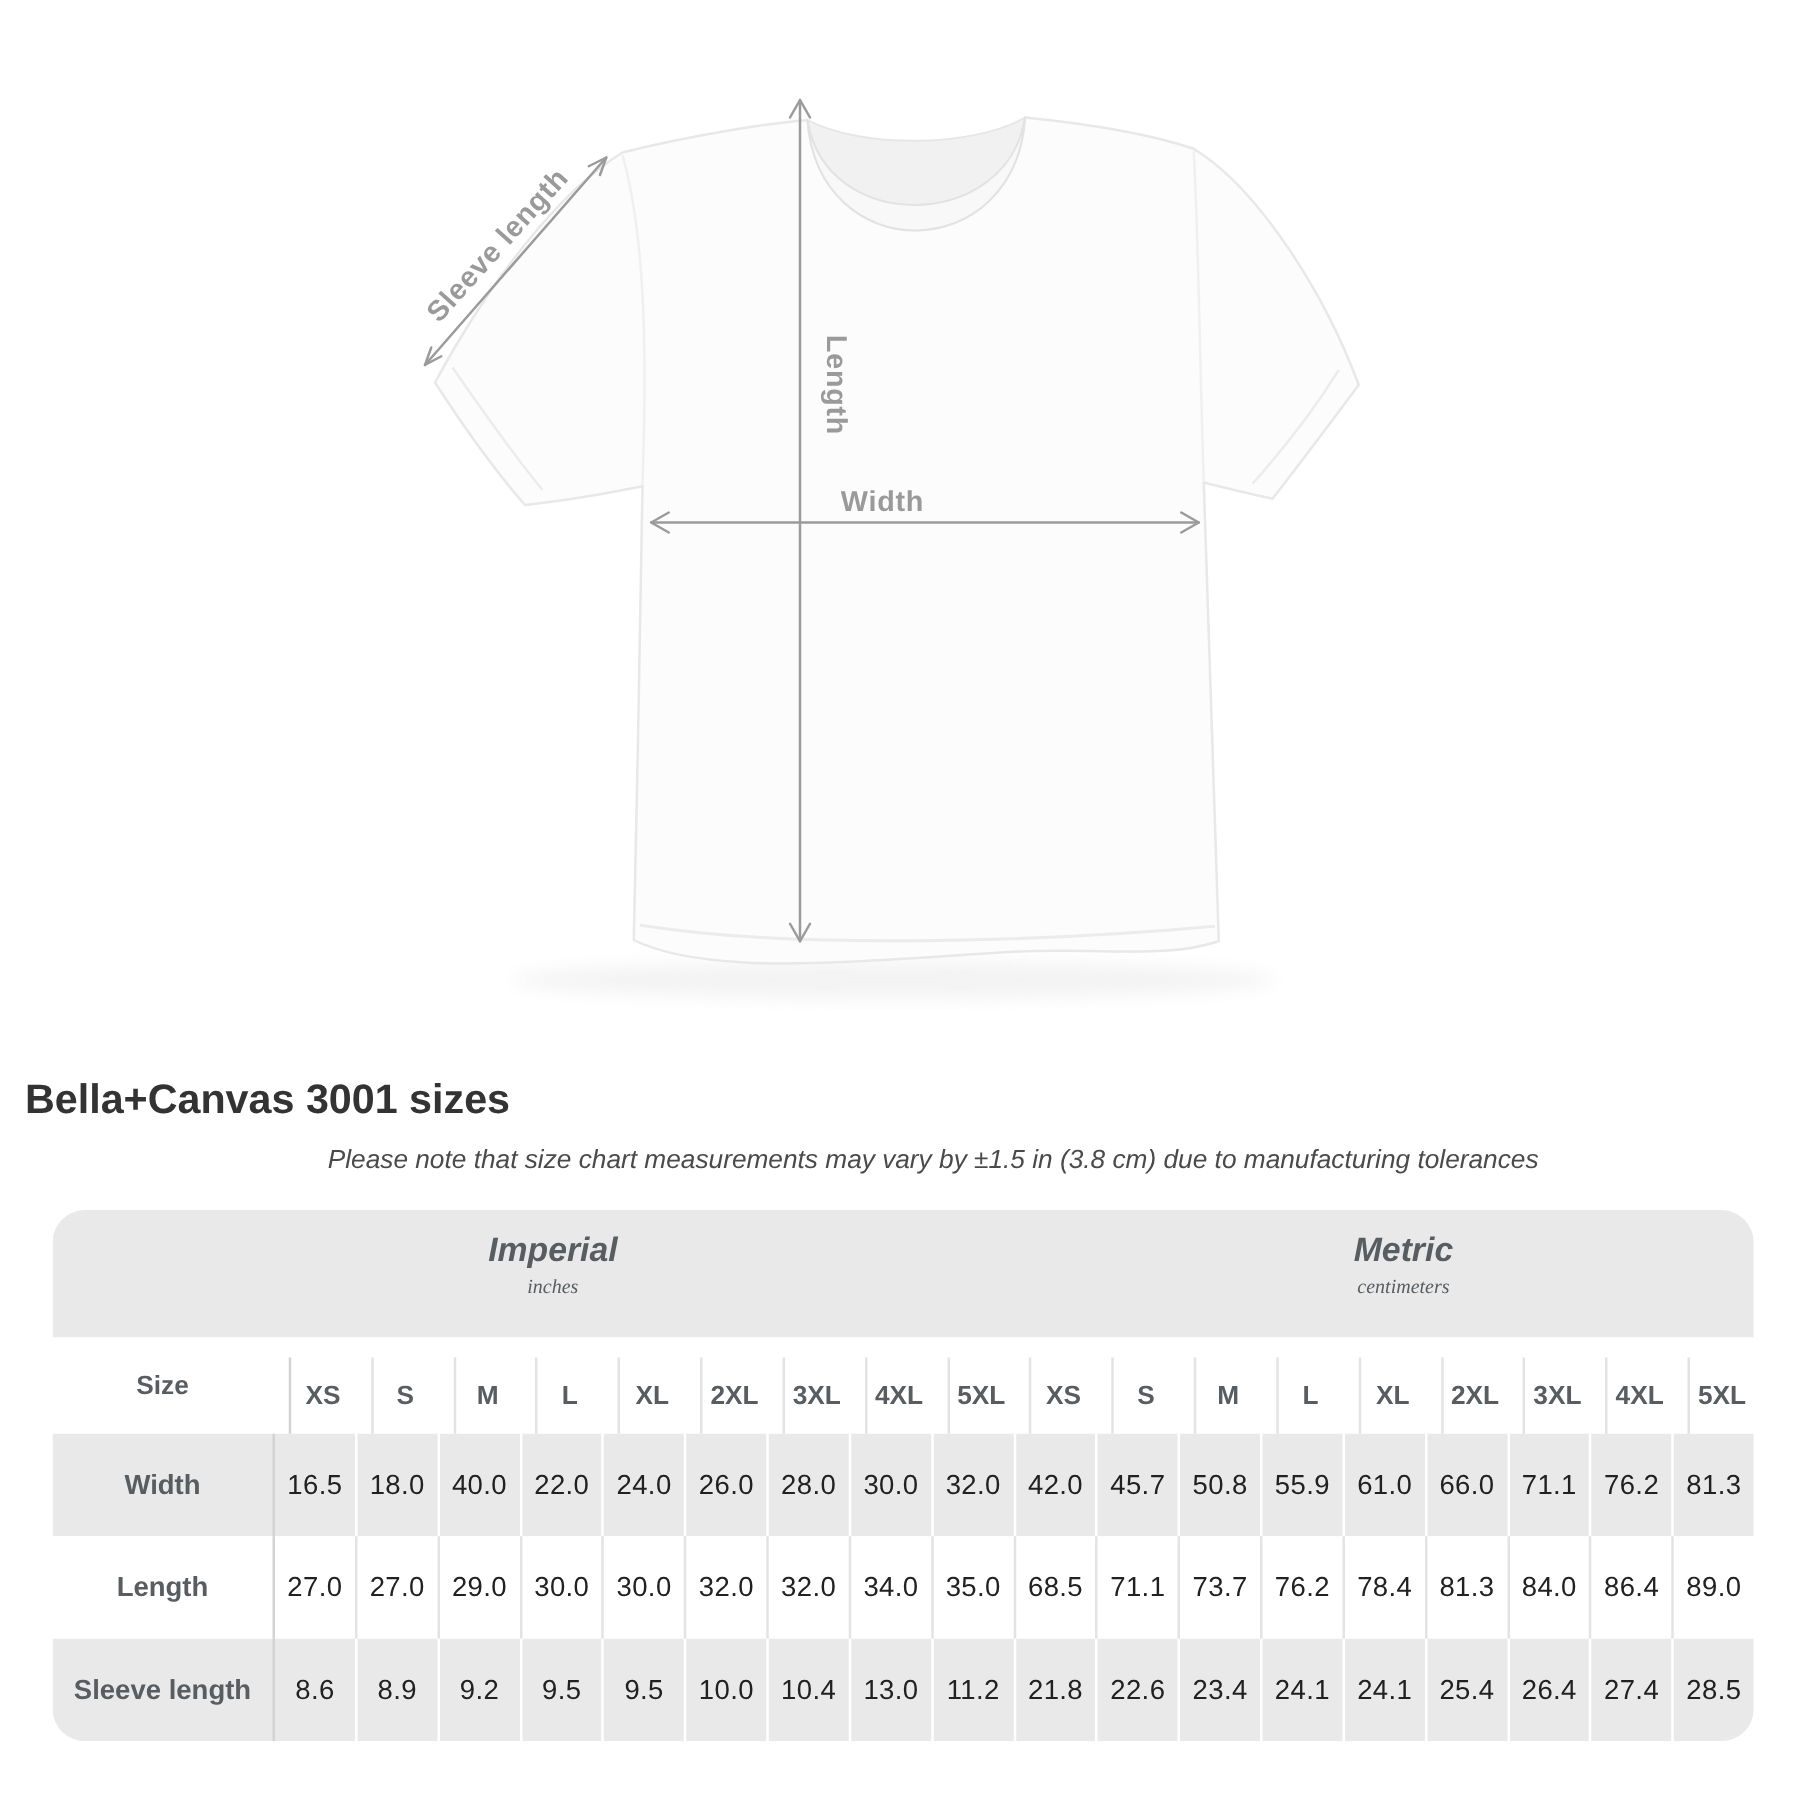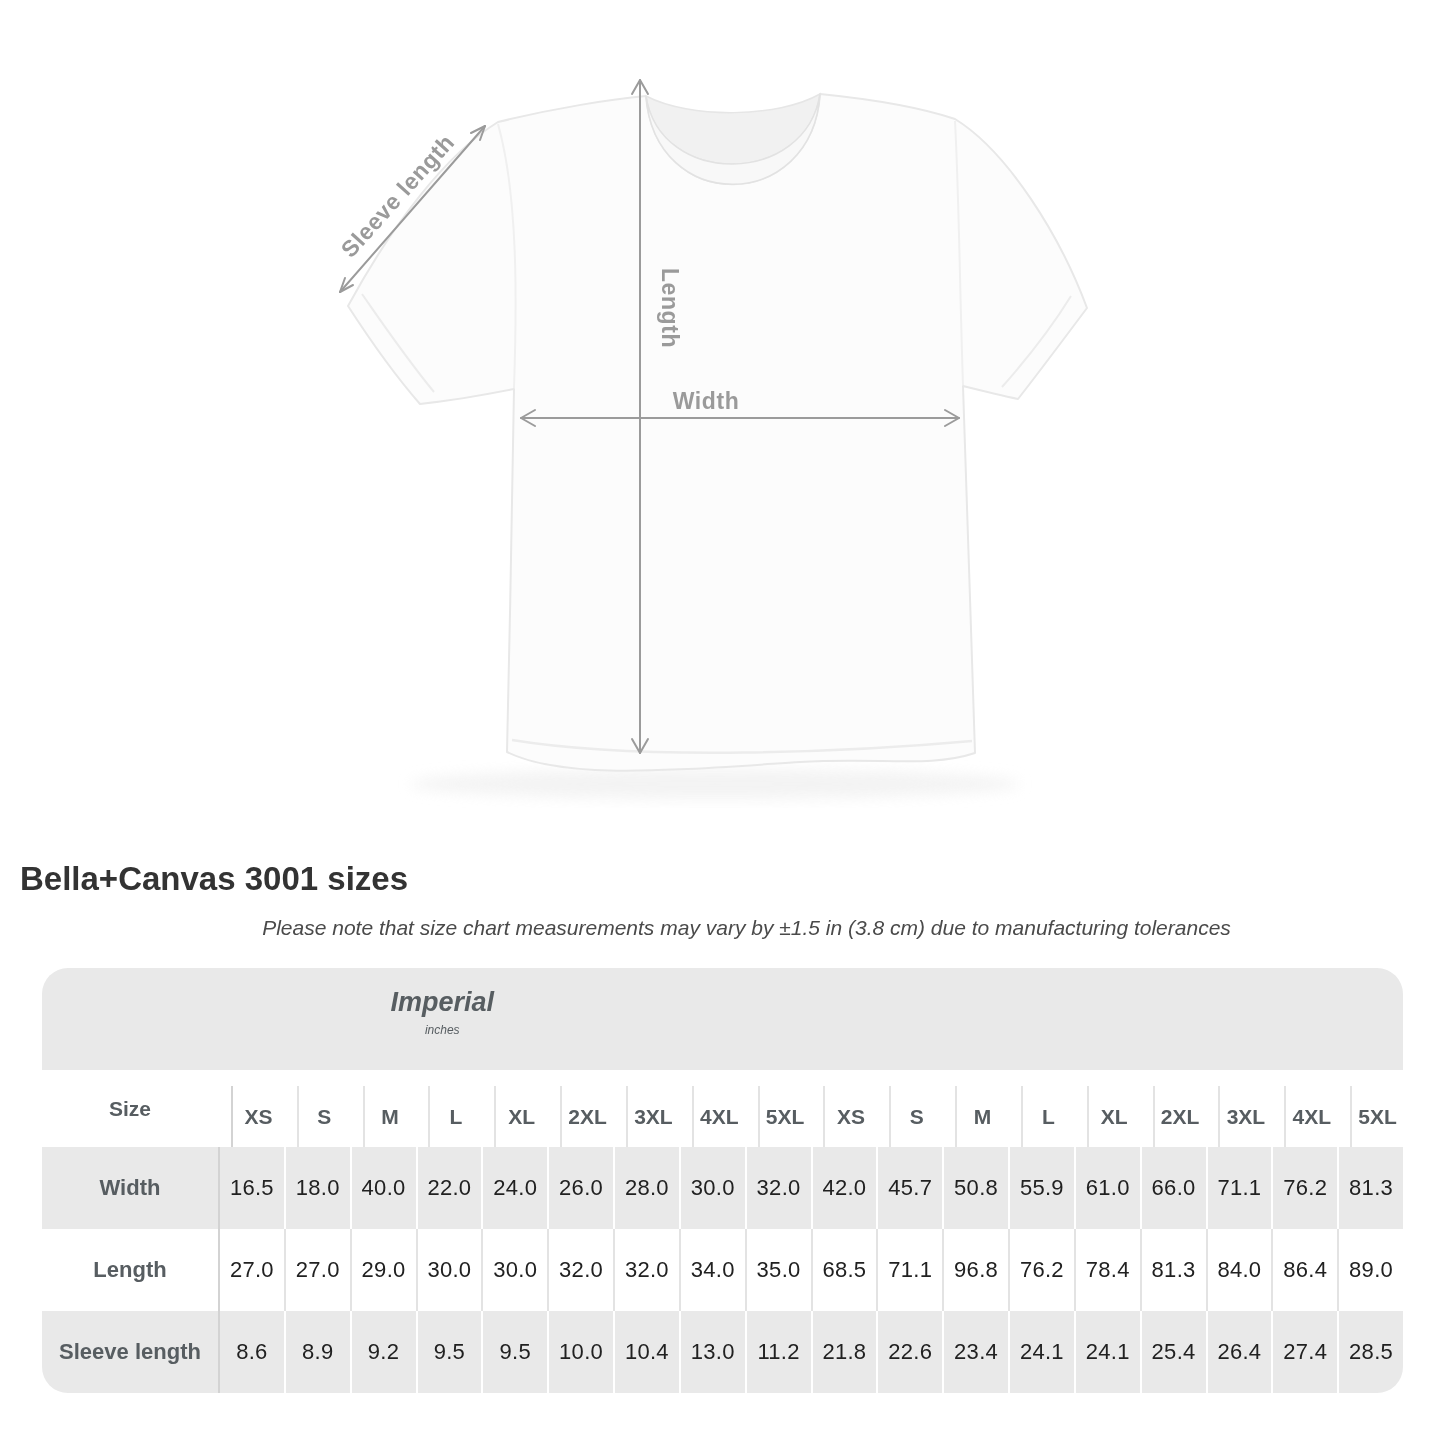--- a/index.html
+++ b/index.html
@@ -18,21 +18,21 @@
   .title{position:absolute;left:0;top:860px;width:100%;
          font-size:33px;font-weight:700;color:#333333;padding-left:20px;}
   .subtitle{position:absolute;left:0;top:916px;width:100%;text-align:center;
             font-style:italic;font-size:21px;color:#4a4a4a;margin-left:24px;}
 
   
   .table{position:absolute;left:42px;top:968px;width:1361px;border-radius:26px;overflow:hidden;}
   .band{height:102px;background:#e9e9e9;display:grid;grid-template-columns:56.47% 43.53%;}
   .group{display:flex;flex-direction:column;align-items:center;justify-content:center;gap:5px;padding-bottom:14px;padding-left:32px;}
   .gname{font-size:27px;font-weight:700;font-style:italic;color:#575d61;}
-  .gunit{font-size:12px;font-style:italic;color:#575d61;}
+  .gunit{font-size:16px;font-style:italic;color:#575d61;font-family:Liberation Serif, serif;}
   .hrow,.drow{display:grid;grid-template-columns:176px repeat(18,1fr);}
   .hrow{height:77px;background:#ffffff;gap:13px;}
   .drow{height:82px;background:#ffffff;}
   .drow.stripe{background:#e9e9e9;}
   .cell{display:flex;align-items:center;justify-content:center;min-width:0;}
   .hrow .cell{font-weight:700;font-size:21px;color:#575d61;}
   .label-cell{font-weight:700;font-size:22px;color:#575d61;text-align:center;}
   .val{font-size:22px;color:#212121;letter-spacing:.3px;}
   .hrow .cell + .cell{border-left:2px solid #e3e3e3;margin-top:16px;}
   .drow .cell + .cell{border-left:2px solid #e3e3e3;}
@@ -107,20 +107,24 @@
 
   <div class="title">Bella+Canvas 3001 sizes</div>
   <div class="subtitle">Please note that size chart measurements may vary by ±1.5 in (3.8 cm) due to manufacturing tolerances</div>
 
   <div class="table">
 
     <div class="band">
       <div class="group">
         <div class="gname">Imperial</div>
         <div class="gunit">inches</div>
+      </div>
+      <div class="group">
+        <div class="gname">Metric</div>
+        <div class="gunit">centimeters</div>
       </div>
     </div>
 
     <div class="hrow">
       <div class="cell label-cell">Size</div>
       <div class="cell first">XS</div>
       <div class="cell">S</div>
       <div class="cell">M</div>
       <div class="cell">L</div>
       <div class="cell">XL</div>
@@ -167,21 +171,21 @@
       <div class="cell val">27.0</div>
       <div class="cell val">29.0</div>
       <div class="cell val">30.0</div>
       <div class="cell val">30.0</div>
       <div class="cell val">32.0</div>
       <div class="cell val">32.0</div>
       <div class="cell val">34.0</div>
       <div class="cell val">35.0</div>
       <div class="cell val">68.5</div>
       <div class="cell val">71.1</div>
-      <div class="cell val">96.8</div>
+      <div class="cell val">73.7</div>
       <div class="cell val">76.2</div>
       <div class="cell val">78.4</div>
       <div class="cell val">81.3</div>
       <div class="cell val">84.0</div>
       <div class="cell val">86.4</div>
       <div class="cell val">89.0</div>
     </div>
 
     <div class="drow stripe">
       <div class="cell label-cell">Sleeve length</div>

